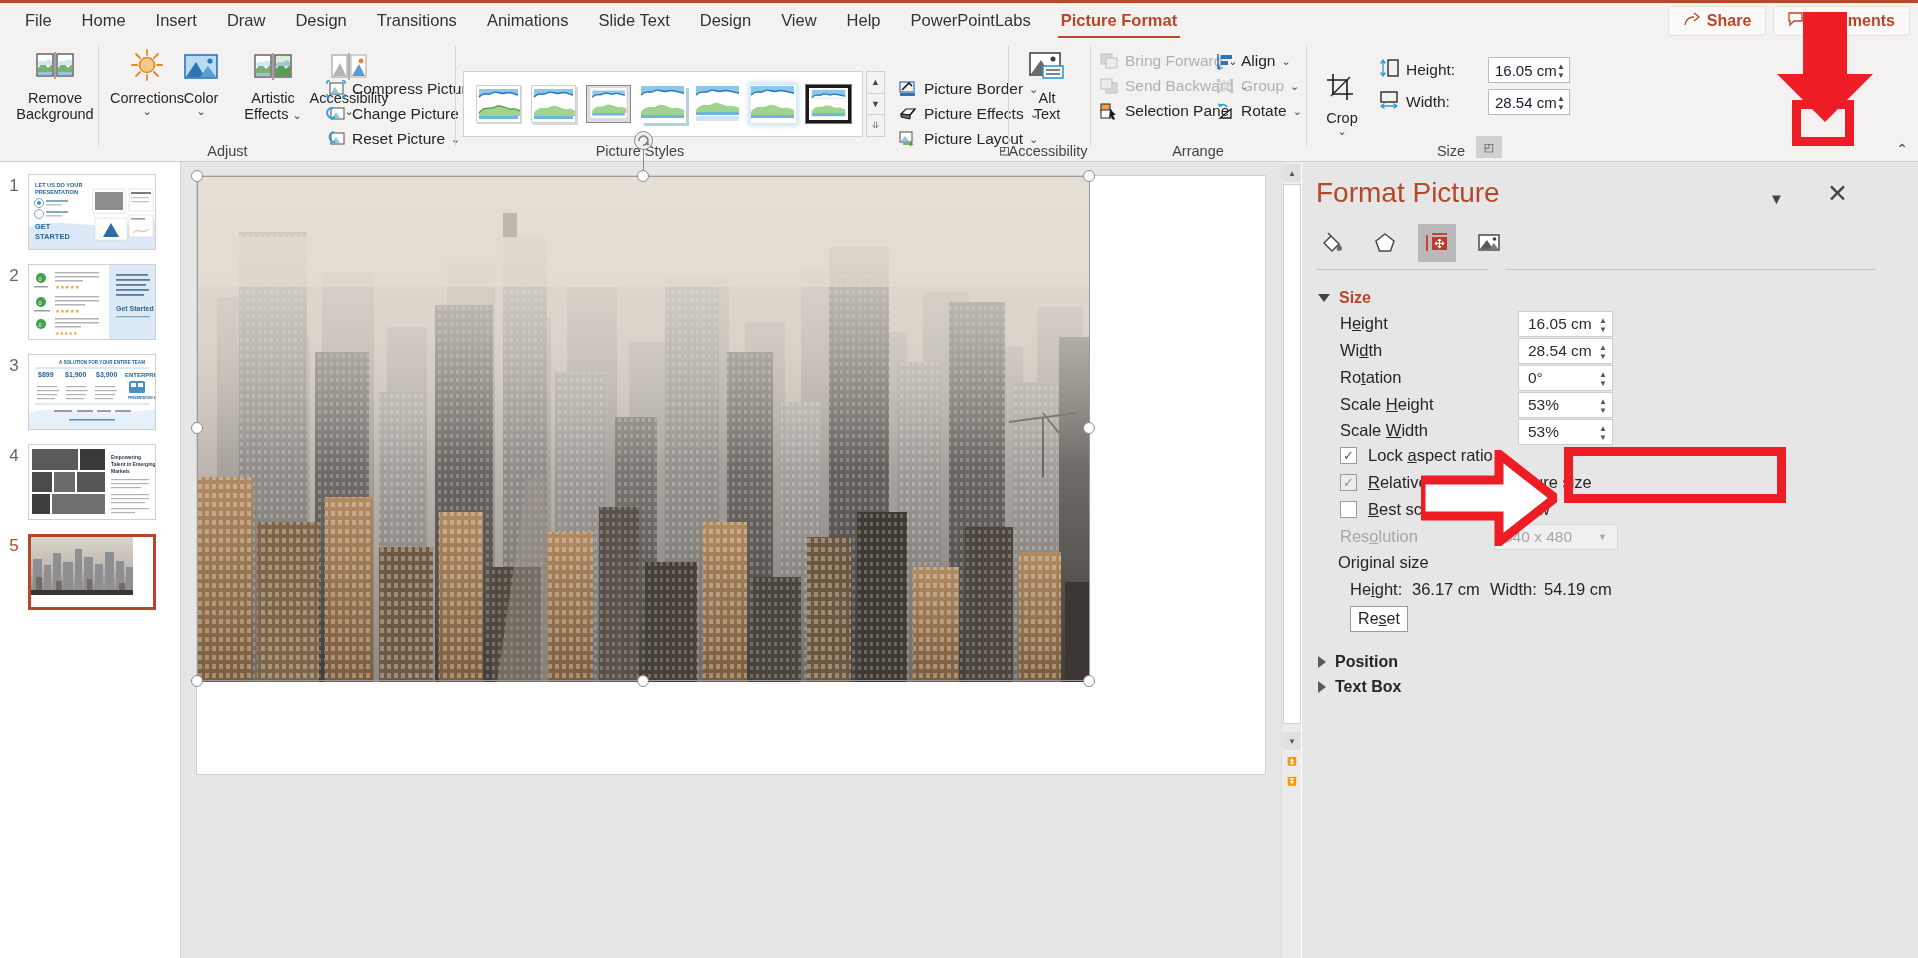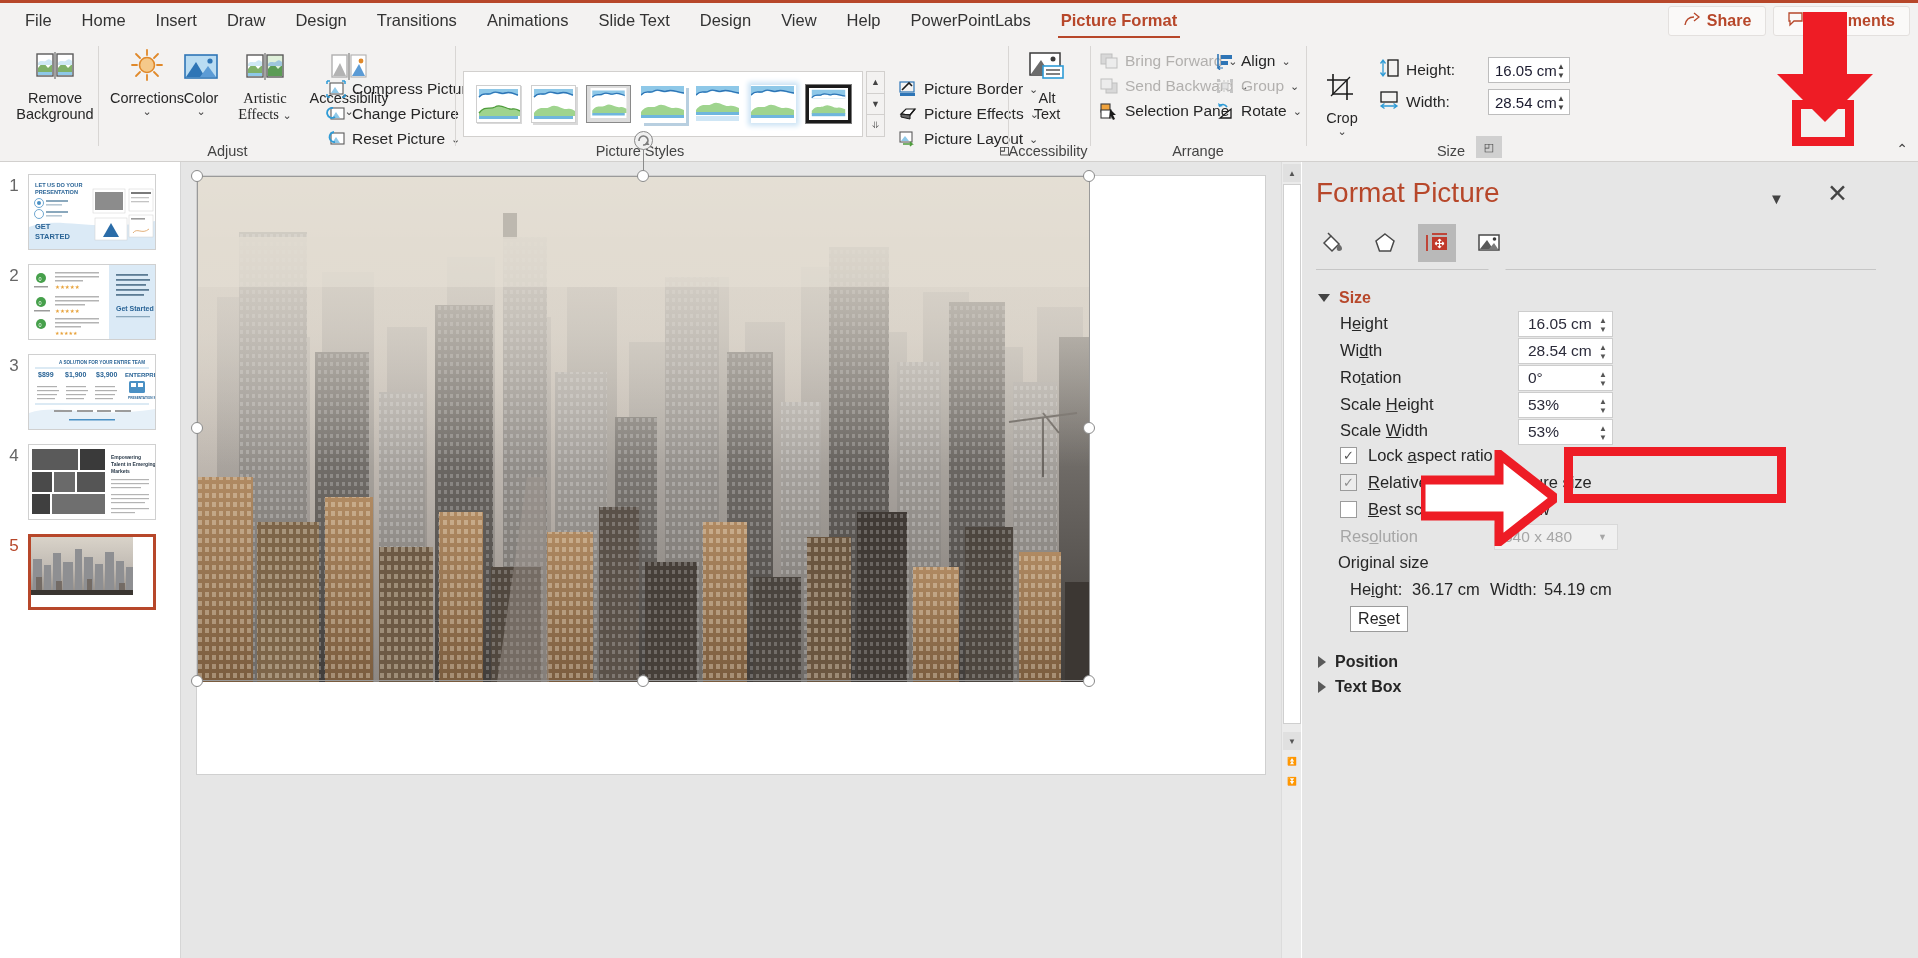--- a/index.html
+++ b/index.html
@@ -320,21 +320,21 @@
             <rect x="4" y="5" width="32" height="23" fill="#b9dcf2" stroke="#2e75b6" stroke-width="1.6"></rect>
             <path d="M5 27 L15 12 L24 27z" fill="#2e75b6"></path>
             <path d="M19 27 L27 16 L35 27z" fill="#5b9bd5"></path>
             <circle cx="29" cy="11" r="2.6" fill="#2e75b6"></circle>
           </svg>
         </span>
         <span class="lbl">Color</span>
         <span class="caretd">⌄</span>
       </div>
 
-      <div class="bigbtn" style="left:228px; width:74px;font-family:Liberation Serif, serif;">
+      <div class="bigbtn" style="left:236px; width:74px;">
         <span class="ico">
           <svg width="40" height="34" viewBox="0 0 40 34">
             <rect x="2" y="5" width="16" height="22" fill="#fff" stroke="#5b5b5b" stroke-width="1.4"></rect>
             <path d="M3 19 L8 13 L13 19 L17 15 v11 H3z" fill="#7fb069"></path>
             <path d="M3 14 c3-4 6 0 9-3 c2-2 4 0 5 1 v4 H3z" fill="#cfe8f5"></path>
             <rect x="3" y="23" width="14" height="3" fill="#8ec8e8"></rect>
             <rect x="22" y="5" width="16" height="22" fill="#dff0da" stroke="#5b5b5b" stroke-width="1.4"></rect>
             <path d="M23 19 L28 13 L33 19 L37 15 v11 H23z" fill="#5b9b55"></path>
             <path d="M23 14 c3-4 6 0 9-3 c2-2 4 0 5 1 v4 H23z" fill="#9fc6dd"></path>
             <line x1="20" y1="3" x2="20" y2="30" stroke="#777" stroke-width="1.3"></line>

